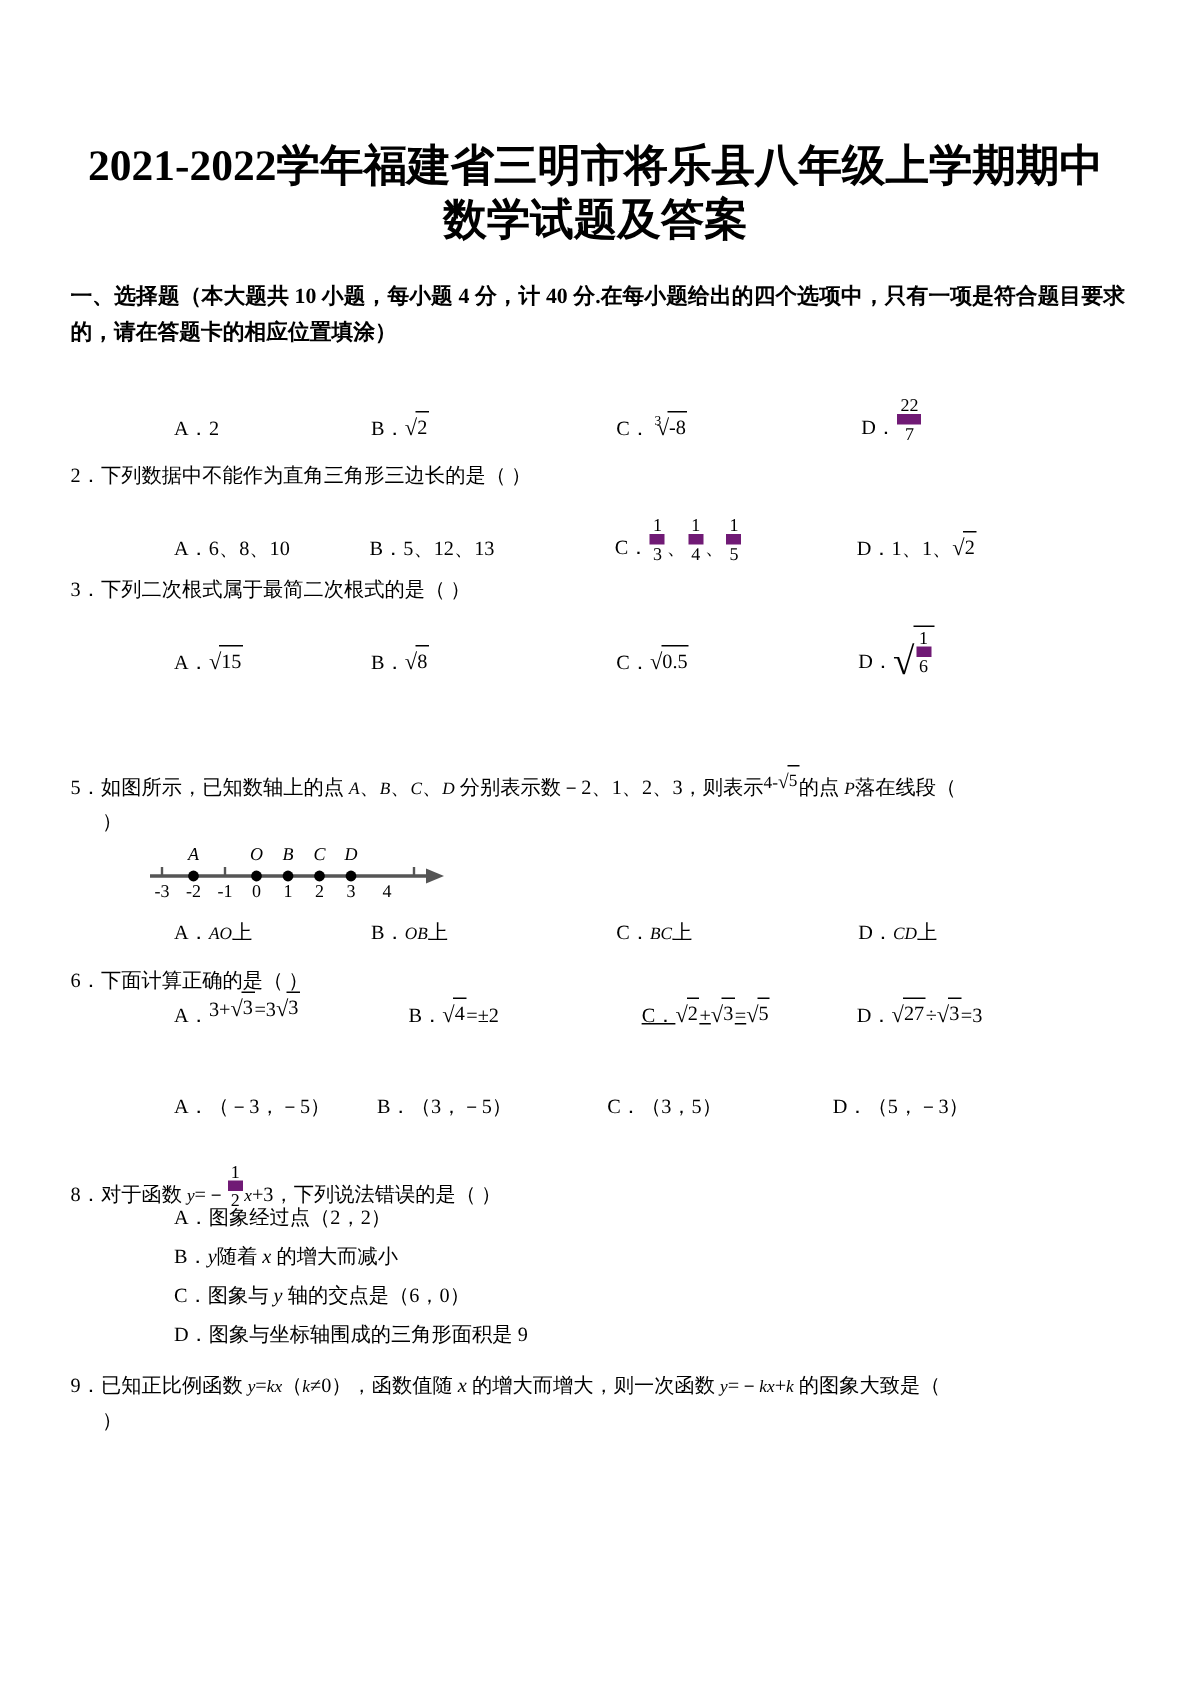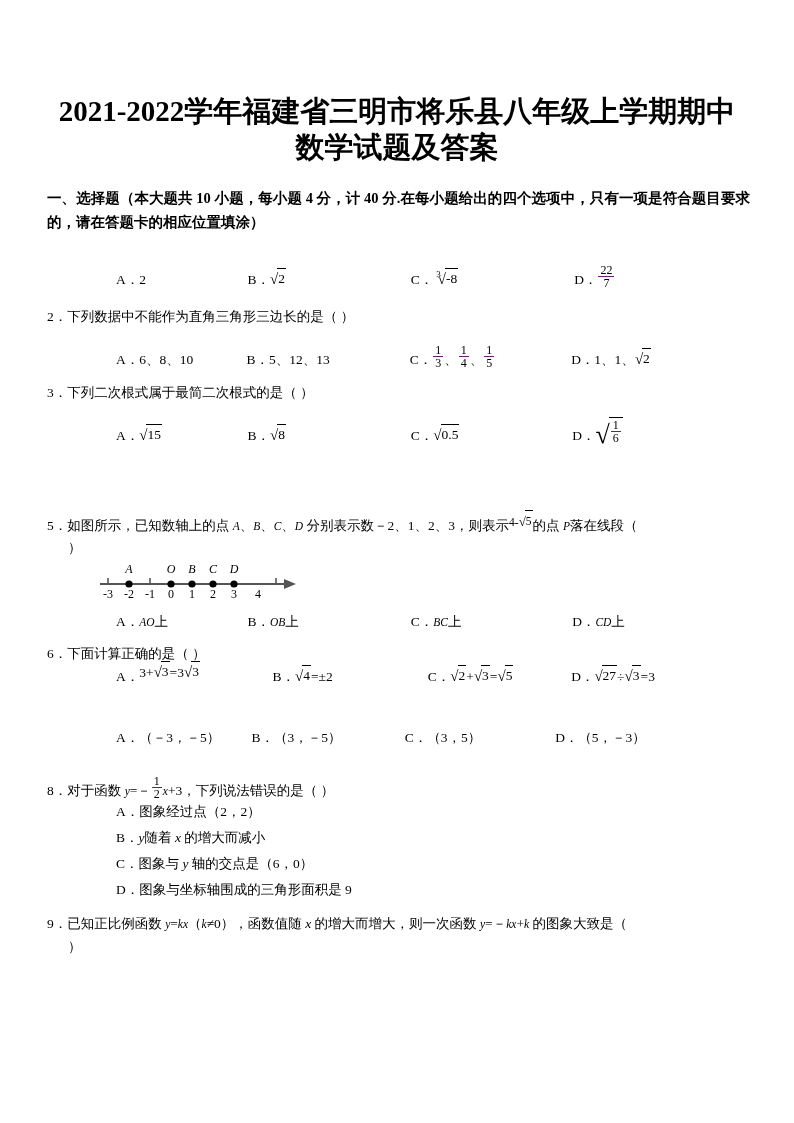--- a/index.html
+++ b/index.html
@@ -81,21 +81,21 @@
   .frac {
     display: inline-block;
     vertical-align: -0.30em;
     text-align: center;
     font-size: 12px;
     line-height: 1.02;
     margin: 0 1px;
   }
   .frac .num {
     display: block;
-    border-bottom: 1px solid #701a75;
+    border-bottom: 7px solid #701a75;
     padding: 0 2px;
   }
   .frac .den {
     display: block;
     padding: 0 2px;
   }
   
   .sqrt {
     display: inline-block;
     position: relative;
@@ -217,21 +217,21 @@
     <span class="opt" style="width:158px;"><span>C．</span><span class="mi small">BC</span><span>上</span></span>
     <span class="opt"><span>D．</span><span class="mi small">CD</span><span>上</span></span>
   </div>
 
   <div class="q" style="top:644px;">
     <span>6．</span><span>下面计算正确的是（      ）</span>
   </div>
   <div class="opts" style="top:666px;">
     <span class="opt" style="width:153px;"><span>A．</span><span class="raised"><span>3+</span><span class="sqrt"><span class="rad">√</span><span class="rand">3</span></span><span>=3</span><span class="sqrt"><span class="rad">√</span><span class="rand">3</span></span></span></span>
     <span class="opt" style="width:152px;"><span>B．</span><span class="sqrt"><span class="rad">√</span><span class="rand">4</span></span><span>=±2</span></span>
-    <span class="opt" style="width:140px;"><span>C．</span><span class="sqrt"><span class="rad">√</span><span class="rand">2</span></span><span>+</span><span class="sqrt"><span class="rad">√</span><span class="rand">3</span></span><span>=</span><span class="sqrt"><span class="rad">√</span><span class="rand">5</span></span></span>
+    <span class="opt" style="width:140px;text-decoration:underline;"><span>C．</span><span class="sqrt"><span class="rad">√</span><span class="rand">2</span></span><span>+</span><span class="sqrt"><span class="rad">√</span><span class="rand">3</span></span><span>=</span><span class="sqrt"><span class="rad">√</span><span class="rand">5</span></span></span>
     <span class="opt"><span>D．</span><span class="sqrt"><span class="rad">√</span><span class="rand">27</span></span><span>÷</span><span class="sqrt"><span class="rad">√</span><span class="rand">3</span></span><span>=3</span></span>
   </div>
 
   <div class="opts" style="top:728px;">
     <span class="opt" style="width:132px;">A．（－3，－5）</span>
     <span class="opt" style="width:150px;">B．（3，－5）</span>
     <span class="opt" style="width:147px;">C．（3，5）</span>
     <span class="opt">D．（5，－3）</span>
   </div>
 

